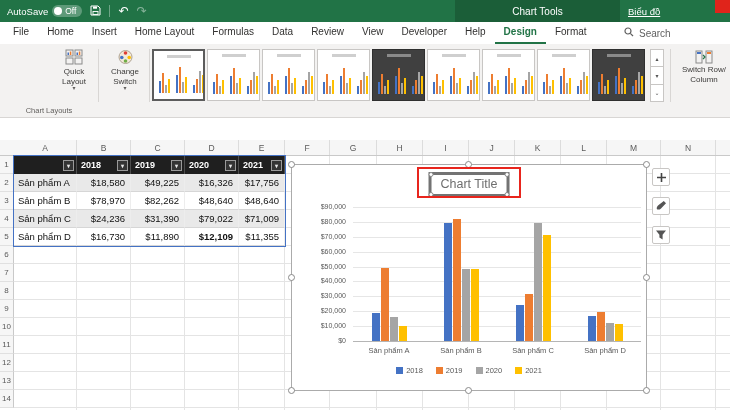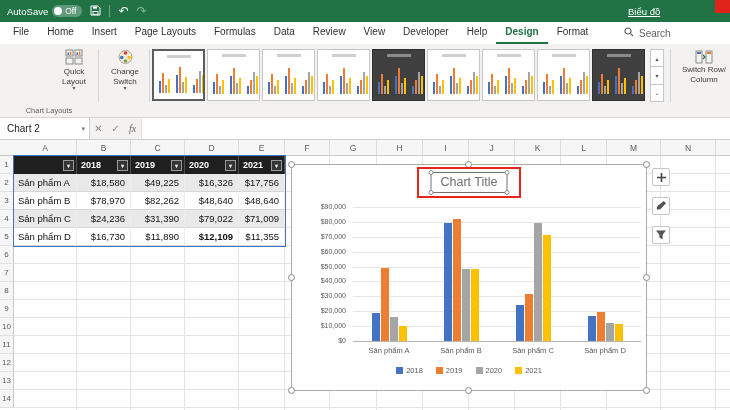--- a/index.html
+++ b/index.html
@@ -74,21 +74,21 @@
 .trow.plain .tcell{background:#fff;}
 .trow.band .tcell,.trow.plain .tcell{border-bottom:1px solid #d6d6d6;border-right:1px solid #ededed;}
 
 
 .chart{position:absolute;left:291px;top:164px;width:356px;height:227px;background:#fff;border:1px solid #ababab;z-index:3;}
 .handle{position:absolute;width:7px;height:7px;border-radius:50%;background:#fff;border:1px solid #8a8a8a;z-index:6;}
 .h-tl{left:-4px;top:-4px;}.h-tm{left:calc(50% - 4px);top:-4px;}.h-tr{right:-4px;top:-4px;}
 .h-ml{left:-4px;top:calc(50% - 4px);}.h-mr{right:-4px;top:calc(50% - 4px);}
 .h-bl{left:-4px;bottom:-4px;}.h-bm{left:calc(50% - 4px);bottom:-4px;}.h-br{right:-4px;bottom:-4px;}
 .ct-red{position:absolute;left:50%;transform:translateX(-50%);top:2px;width:104px;height:31px;border:2px solid #e8251d;z-index:7;}
-.ct-box{position:absolute;left:50%;transform:translateX(-50%);top:7px;background:#fff;border:1px solid #737373;padding:0 9px;font-size:12.5px;color:#6e6e6e;line-height:19px;z-index:6;white-space:nowrap;}
+.ct-box{position:absolute;left:50%;transform:translateX(-50%);top:7px;background:#fff;border:3px solid #737373;padding:0 9px;font-size:12.5px;color:#6e6e6e;line-height:19px;z-index:6;white-space:nowrap;}
 .ct-dot{position:absolute;width:5px;height:5px;border-radius:50%;background:#fff;border:1px solid #8a8a8a;}
 .d-tl{left:-3px;top:-3px;}.d-tr{right:-3px;top:-3px;}.d-bl{left:-3px;bottom:-3px;}.d-br{right:-3px;bottom:-3px;}
 .ylab{position:absolute;left:6px;width:48px;text-align:right;font-size:7px;color:#595959;}
 .gline{position:absolute;left:61px;width:288px;height:1px;background:#e6e6e6;}
 .gline.axis{background:#b5b5b5;}
 .bar{position:absolute;}
 .xlab{position:absolute;top:181px;text-align:center;font-size:7.5px;color:#595959;}
 .legend{position:absolute;left:0;right:0;top:201px;display:flex;justify-content:center;gap:13px;font-size:7.5px;color:#595959;}
 .lg-item{display:flex;align-items:center;}
 .lg-sw{width:7px;height:7px;display:inline-block;margin-right:3px;flex:none;}
@@ -112,29 +112,32 @@
         <svg width="11" height="11" viewBox="0 0 11 11">
             <path d="M1 1h7l2 2v7H1z" fill="none" stroke="#fff" stroke-width="1"></path>
             <rect x="3" y="6.5" width="5" height="3" fill="none" stroke="#fff" stroke-width="0.9"></rect>
             <rect x="3" y="1.5" width="4" height="2.2" fill="#fff"></rect>
           </svg>
       </span>
       <span class="qa-sep"></span>
       <span style="font-size:12px;line-height:12px;">↶</span>
       <span class="dim" style="font-size:12px;line-height:12px;">↷</span>
     </div>
+    <div class="ct-band">
+      <span>Chart Tools</span>
+    </div>
     <div class="doc-title">Biểu đồ</div>
     <div class="close-btn"></div>
   </div>
 
   <div class="tabrow" id="tabs">
       <div class="tab">File</div>
       <div class="tab">Home</div>
       <div class="tab">Insert</div>
-      <div class="tab">Page Layouts</div>
+      <div class="tab">Home Layout</div>
       <div class="tab">Formulas</div>
       <div class="tab">Data</div>
       <div class="tab">Review</div>
       <div class="tab">View</div>
       <div class="tab">Developer</div>
       <div class="tab">Help</div>
       <div class="tab active">Design</div>
       <div class="tab">Format</div>
     </div>
   <div class="search">
@@ -363,30 +366,20 @@
           <rect x="2" y="3" width="4" height="2" fill="#4472c4"></rect>
           <rect x="12" y="3" width="4" height="2" fill="#ed7d31"></rect>
           <path d="M8 6 l2 2 -2 2" fill="none" stroke="#217346" stroke-width="1.2"></path>
         </svg>
       <span>Switch Row/ Column</span>
     </div>
 
     <div class="grp-label" style="left:0;width:98px;">Chart Layouts</div>
   </div>
 
-  <div class="fbar">
-    <div class="namebox">
-      <span>Chart 2</span>
-      <span class="nb-caret">▾</span>
-    </div>
-    <div class="fb-btn">✕</div>
-    <div class="fb-btn">✓</div>
-    <div class="fb-btn fb-fx">fx</div>
-    <div class="fb-input"></div>
-  </div>
 
   <div class="corner"></div>
   <div class="colheads" id="colheads">
       <div class="colhead" style="left: 14px; width: 63px;">A</div>
       <div class="colhead" style="left: 77px; width: 54px;">B</div>
       <div class="colhead" style="left: 131px; width: 54px;">C</div>
       <div class="colhead" style="left: 185px; width: 54px;">D</div>
       <div class="colhead" style="left: 239px; width: 46px;">E</div>
       <div class="colhead" style="left: 285px; width: 45px;">F</div>
       <div class="colhead" style="left: 330px; width: 47px;">G</div>

